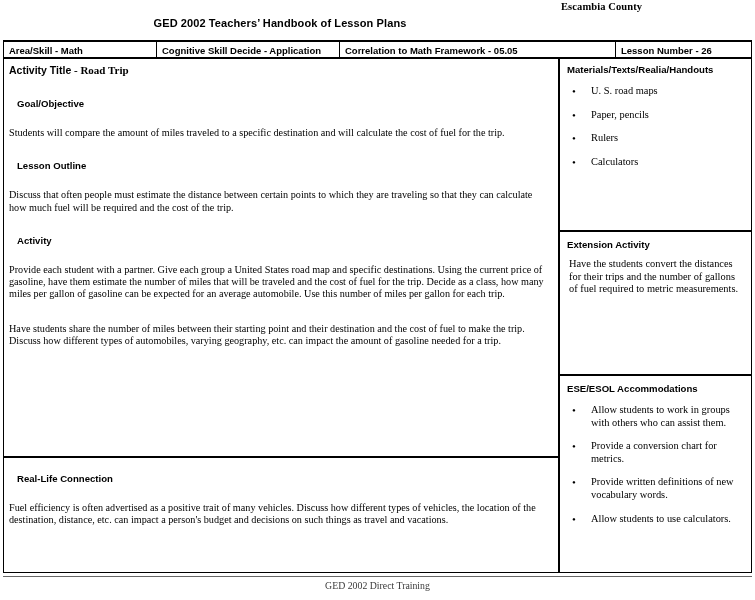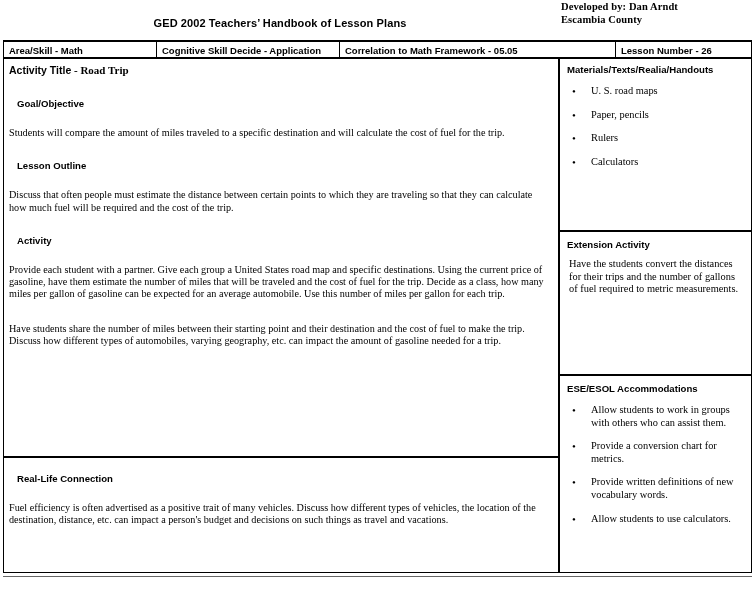--- a/index.html
+++ b/index.html
@@ -210,21 +210,20 @@
     font-size: 9.8px;
     color: #3a3a3a;
   }
 </style>
 </head>
 <body>
 
 <div id="page">
 
   <div class="developed">
-    <div>Developed by: Dan Arndt</div>
     <div>Escambia County</div>
   </div>
 
   <div class="doc-title">GED 2002 Teachers’ Handbook of Lesson Plans</div>
 
   <div class="tbl">
 
     <div class="hdr-row">
       <div class="hdr-cell hdr-c0">Area/Skill - Math</div>
       <div class="hdr-cell hdr-c1">Cognitive Skill Decide - Application</div>
@@ -299,14 +298,15 @@
           <li><span class="dot">•</span><span>Provide written definitions of new vocabulary words.</span></li>
           <li><span class="dot">•</span><span>Allow students to use calculators.</span></li>
         </ul>
       </div>
 
     </div>
 
   </div>
 
   <div class="footer-rule"></div>
+  <div class="footer-text">GED 2002 Direct Training</div>
 
 </div>
 
 </body></html>

